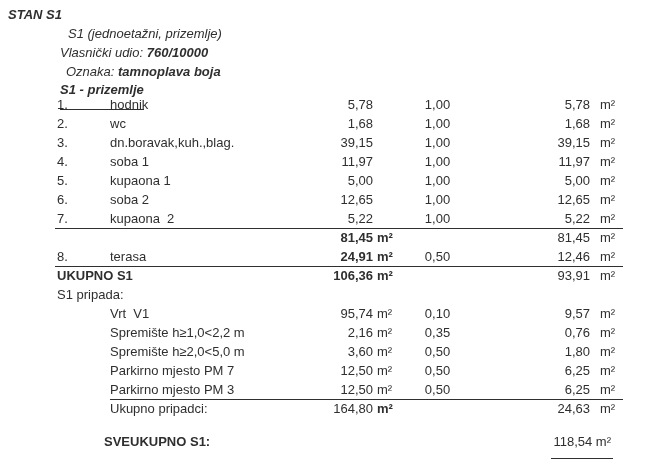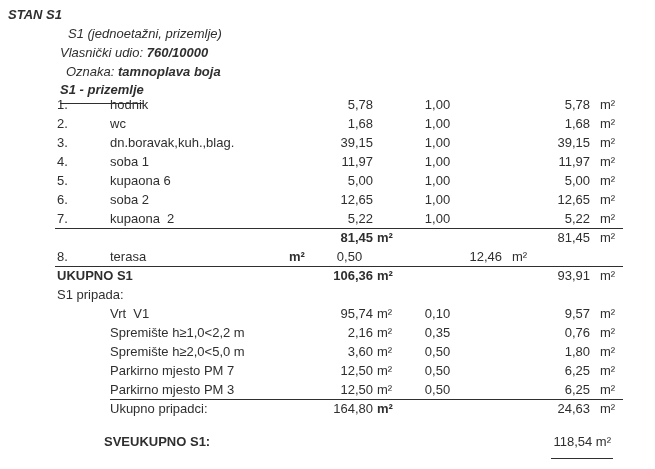--- a/index.html
+++ b/index.html
@@ -16,21 +16,21 @@
   .b { font-weight:bold; }
   .title { left:8px; top:7px; font-weight:bold; }
   .hline1 { left:68px; top:26px; }
   .hline2 { left:60px; top:45px; }
   .hline3 { left:55px; top:64px;margin-left:11px; }
   .hline4 { left:60px; top:82px; }
   .section-heading {
     font-weight:bold;
     display:inline-block;
     border-bottom:1.5px solid #2f2f2f;
-    padding-bottom:6px;
+    padding-bottom:12px;
   }
   .table { position:absolute; left:0; top:95px; width:655px; }
   .row {
     position:relative;
     display:flex;
     align-items:center;
     height:19px;
   }
   .row span { display:block; white-space:pre; }
   .c-num  { margin-left:57px; width:53px; overflow:visible; flex:none; }
@@ -104,21 +104,21 @@
         <span class="c-num">4.</span>
         <span class="c-name">soba 1</span>
         <span class="c-v1">11,97</span>
         <span class="c-u1"></span>
         <span class="c-c">1,00</span>
         <span class="c-v2">11,97</span>
         <span class="c-u2">m²</span>
       </div>
       <div class="row">
         <span class="c-num">5.</span>
-        <span class="c-name">kupaona 6</span>
+        <span class="c-name">kupaona 1</span>
         <span class="c-v1">5,00</span>
         <span class="c-u1"></span>
         <span class="c-c">1,00</span>
         <span class="c-v2">5,00</span>
         <span class="c-u2">m²</span>
       </div>
       <div class="row">
         <span class="c-num">6.</span>
         <span class="c-name">soba 2</span>
         <span class="c-v1">12,65</span>
@@ -142,20 +142,21 @@
         <span class="c-name"></span>
         <span class="c-v1 b">81,45</span>
         <span class="c-u1 b">m²</span>
         <span class="c-c"></span>
         <span class="c-v2">81,45</span>
         <span class="c-u2">m²</span>
       </div>
       <div class="row">
         <span class="c-num">8.</span>
         <span class="c-name">terasa</span>
+        <span class="c-v1 b">24,91</span>
         <span class="c-u1 b">m²</span>
         <span class="c-c">0,50</span>
         <span class="c-v2">12,46</span>
         <span class="c-u2">m²</span>
         <span class="rule rule-num"></span>
       </div>
       <div class="row">
         <span class="c-num b">UKUPNO S1</span>
         <span class="c-name"></span>
         <span class="c-v1 b">106,36</span>

